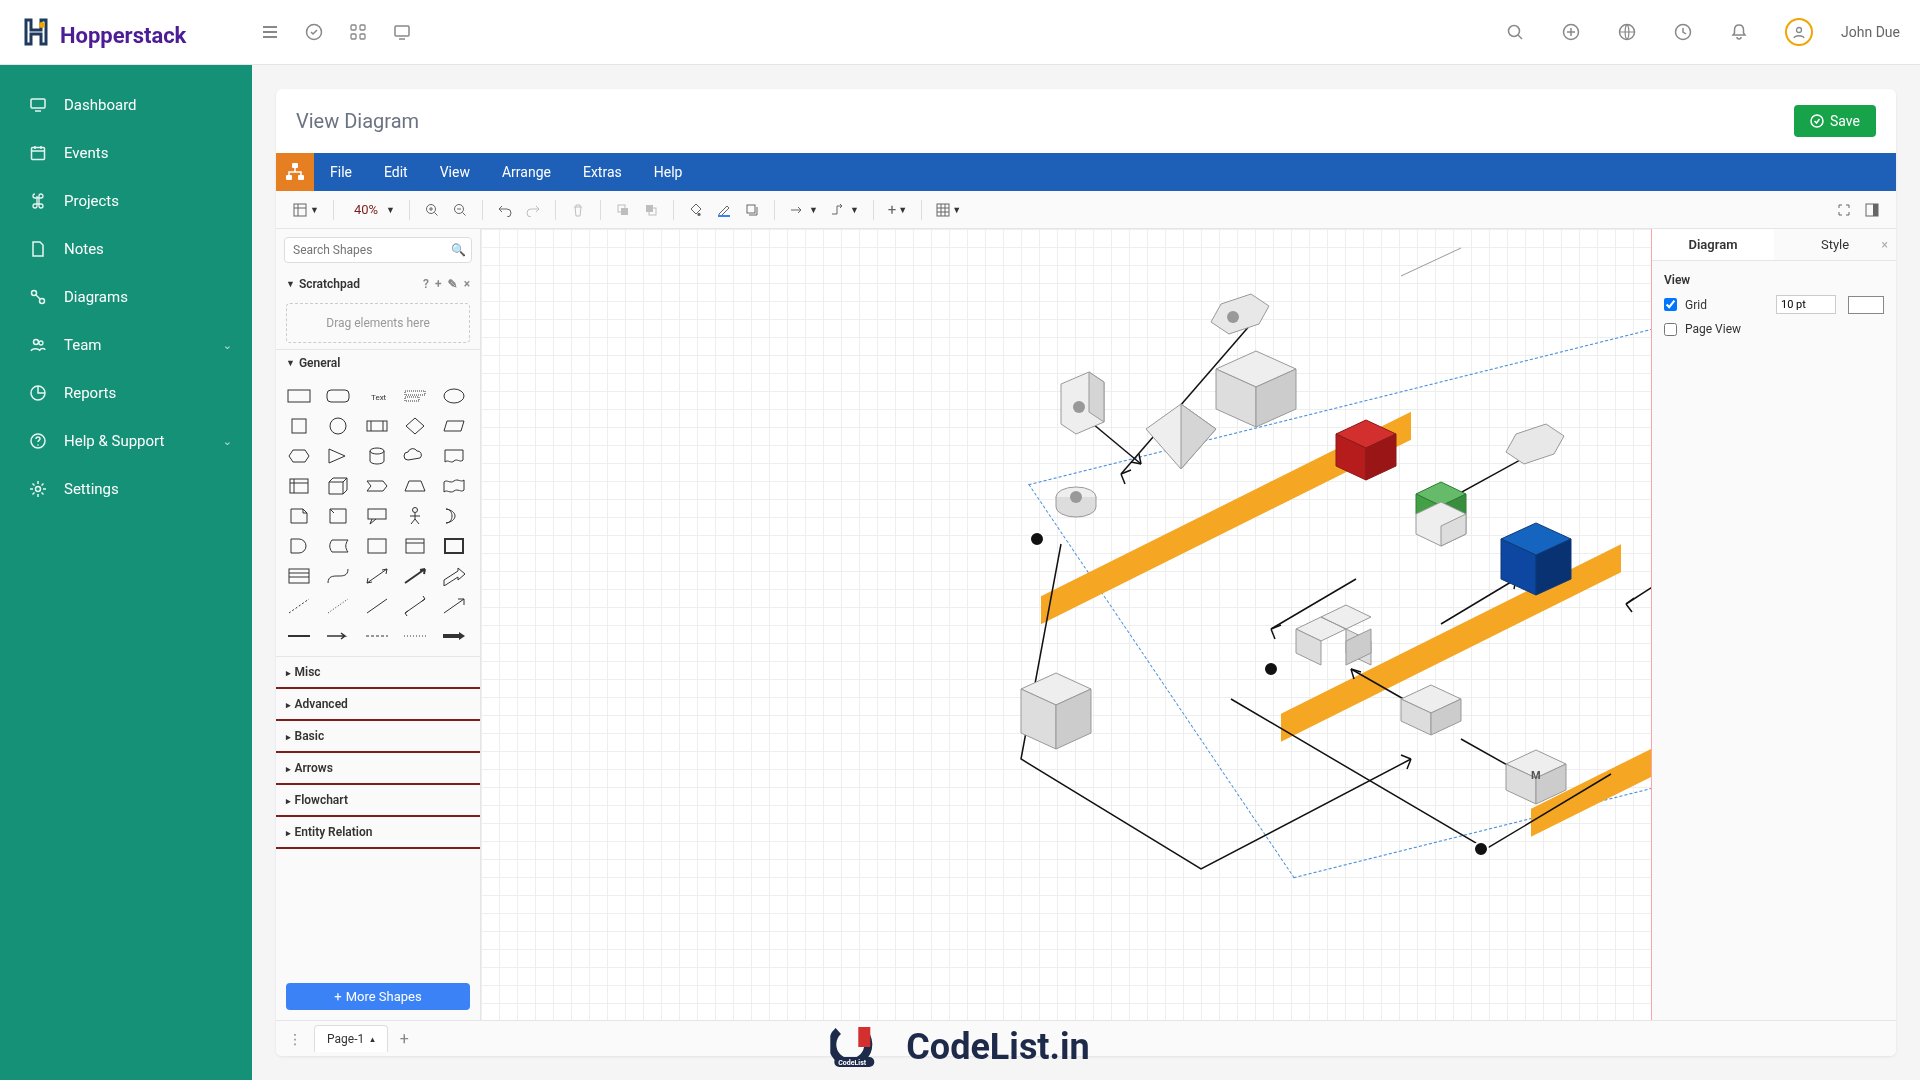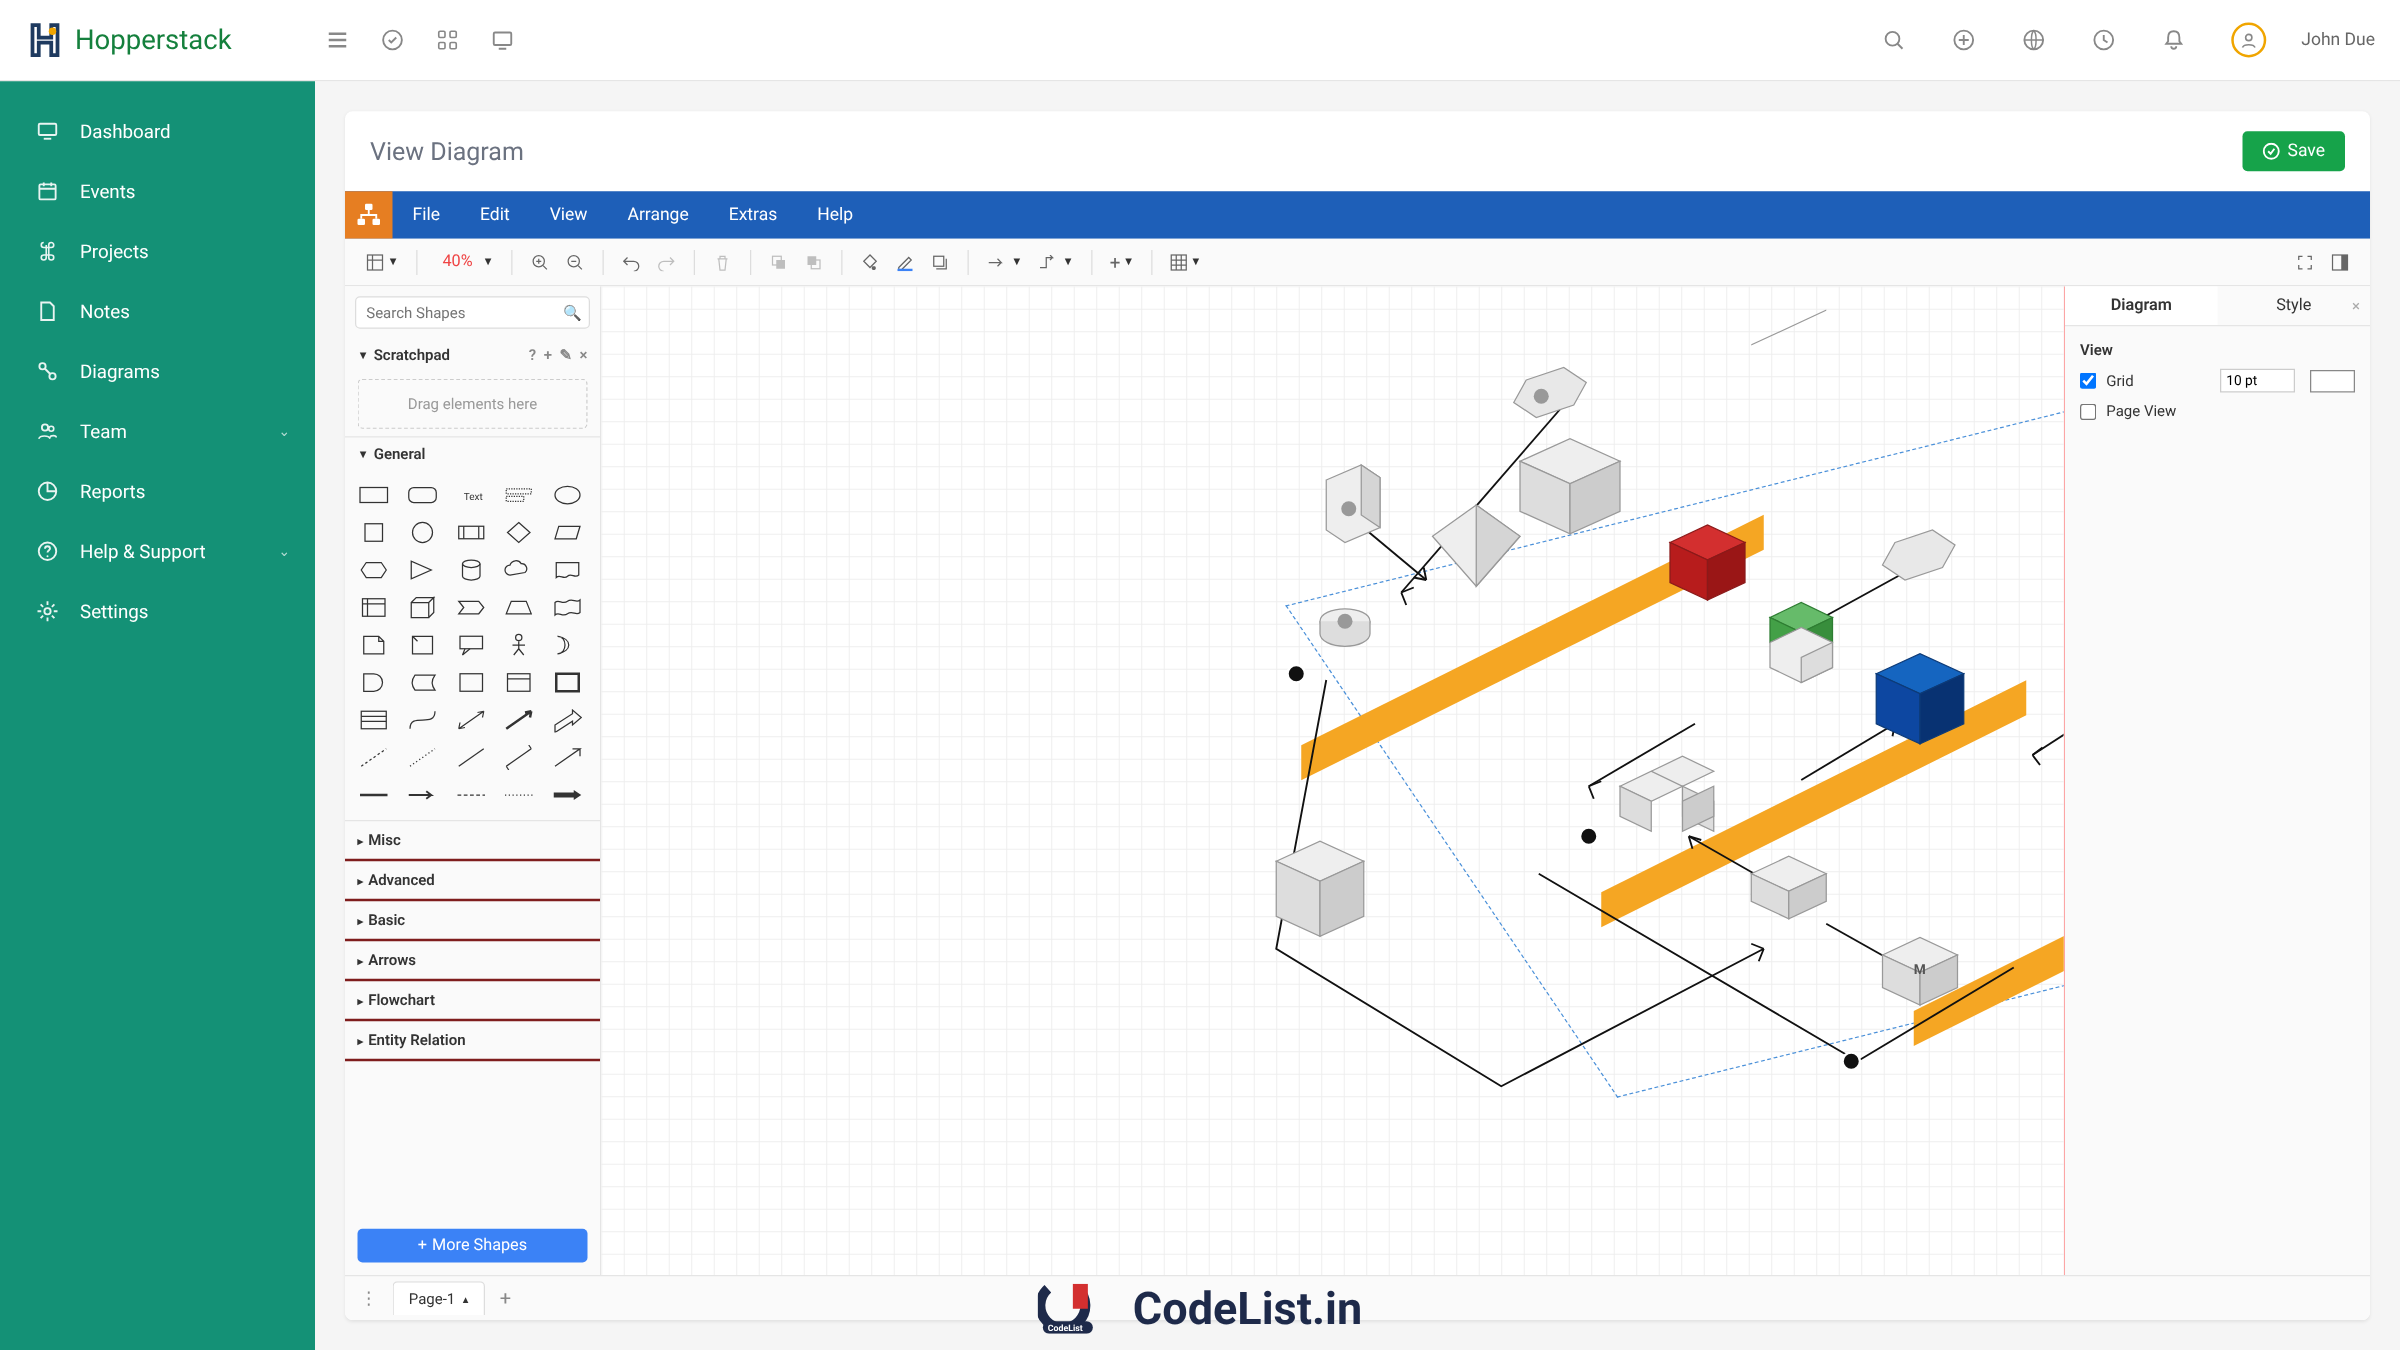--- a/index.html
+++ b/index.html
@@ -1,20 +1,20 @@
 <!DOCTYPE html>
 <html><head>
 <meta charset="utf-8">
 <style>
 *{margin:0;padding:0;box-sizing:border-box;font-family:-apple-system,BlinkMacSystemFont,"Segoe UI",Roboto,sans-serif}
 body{width:1920px;height:1080px;overflow:hidden;background:#f5f5f5;font-size:14px;color:#333}
 
 
 .top-header{height:65px;background:#fff;border-bottom:1px solid #e5e5e5;display:flex;align-items:center;padding:0 20px}
-.logo{display:flex;align-items:center;gap:8px;font-weight:400;font-size:22px;color:#15803d;width:230px}
+.logo{display:flex;align-items:flex-end;gap:8px;font-weight:700;font-size:22px;color:#4c1d95;width:230px}
 .logo-icon{width:32px;height:32px;position:relative}
 .logo-icon svg{width:100%;height:100%}
 .header-icons-left{display:flex;gap:24px;align-items:center;margin-left:10px}
 .header-icons-right{display:flex;gap:36px;align-items:center;margin-left:auto}
 .hi{width:20px;height:20px;display:flex;align-items:center;justify-content:center;color:#888;cursor:pointer}
 .avatar-pill{width:28px;height:28px;border:2px solid #f0a500;border-radius:50%;display:flex;align-items:center;justify-content:center;color:#888}
 .user-name{color:#666;font-size:14px;margin-left:-8px}
 
 
 .layout{display:flex;height:calc(100% - 65px)}
@@ -36,21 +36,21 @@
 .menubar{background:#1e5fb8;color:#fff;display:flex;align-items:center;height:38px}
 .menubar-logo{width:38px;height:38px;background:#e67e22;display:flex;align-items:center;justify-content:center}
 .menubar-item{padding:0 16px;height:100%;display:flex;align-items:center;cursor:pointer;font-size:14px}
 
 
 .toolbar{height:38px;border-bottom:1px solid #e5e5e5;display:flex;align-items:center;padding:0 12px;gap:4px;background:#fafafa}
 .tb{width:24px;height:24px;display:flex;align-items:center;justify-content:center;color:#666;cursor:pointer;border-radius:2px}
 .tb.disabled{opacity:.4;cursor:default}
 .tb-sep{width:1px;height:20px;background:#ddd;margin:0 6px}
 .tb-dd{display:flex;align-items:center;gap:2px;padding:0 4px;cursor:pointer}
-.zoom-val{font-size:13px;color:#ef4444;padding:0 6px}
+.zoom-val{font-size:13px;color:#7f1d1d;padding:0 6px}
 .toolbar-right{margin-left:auto;display:flex;gap:4px}
 
 
 .editor-body{flex:1;display:flex;overflow:hidden}
 
 
 .left-panel{width:205px;border-right:1px solid #e5e5e5;display:flex;flex-direction:column;background:#fafafa;flex-shrink:0}
 .search-box{padding:8px;position:relative}
 .search-box input{width:100%;padding:5px 28px 5px 8px;border:1px solid #ddd;border-radius:4px;font-size:12px}
 .search-box .si{position:absolute;right:14px;top:14px;color:#aaa;font-size:12px}

